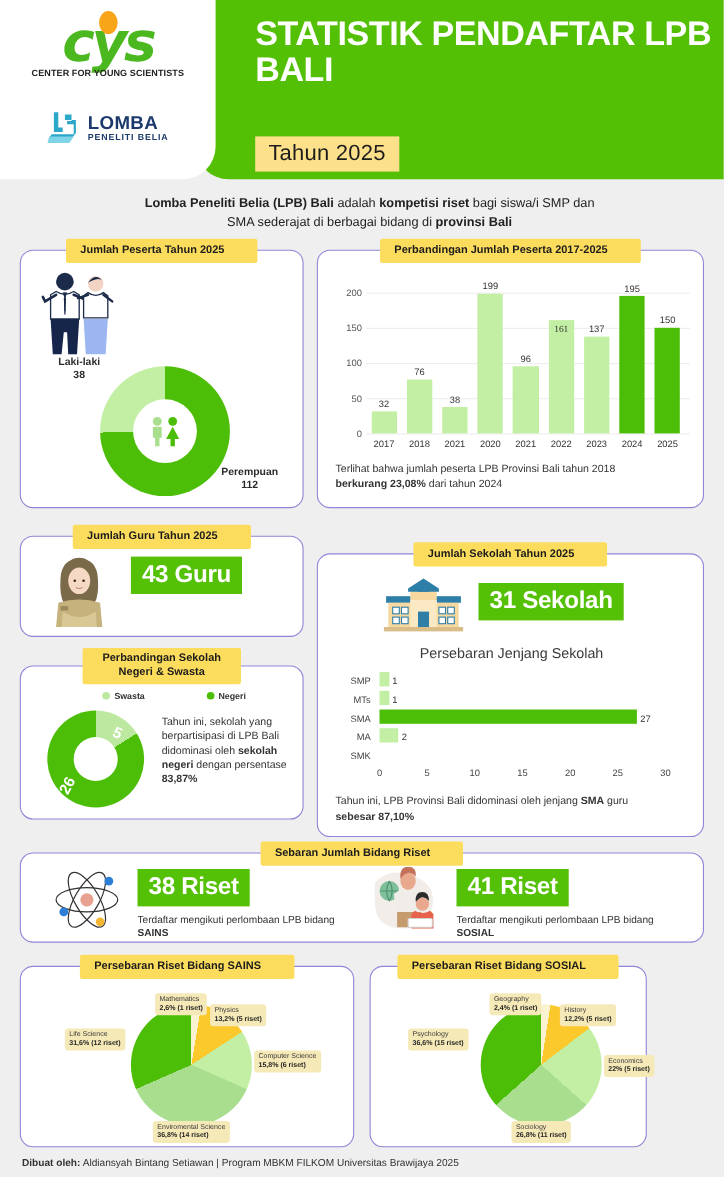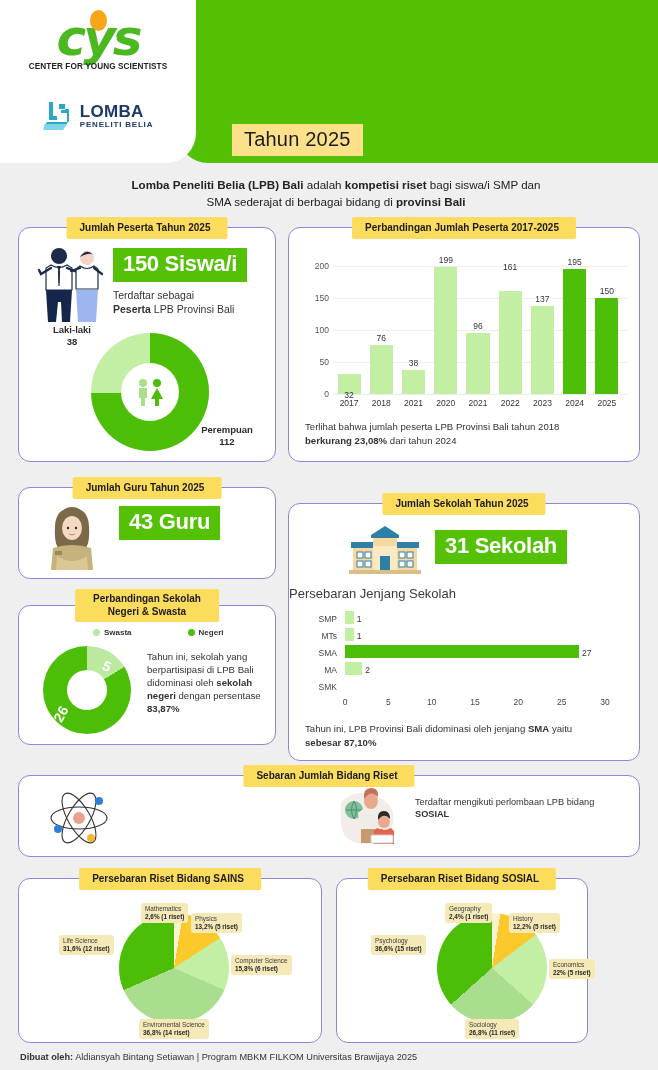--- a/index.html
+++ b/index.html
@@ -69,21 +69,21 @@
   .card {
     position: absolute;
     background: #fff;
     border: 1px solid #9086D8;
     border-radius: 12px;
   }
   .card-label {
     position: absolute; top: -11px; left: 50%; transform: translateX(-50%);
     background: #FCDC5C; color: #1c1c1c;
     font-size: 10px; font-weight: 700; white-space: nowrap;
-    padding: 4px 17px 5px 13px; border-radius: 2px; z-index: 5;
+    padding: 4px 30px 5px 13px; border-radius: 2px; z-index: 5;
     text-align: center; line-height: 13px;
   }
   .card-label.two-line { padding: 3px 18px 4px 18px; top: -17px; }
 
   
   .big-badge {
     display: inline-block; background: #55C106; color: #fff;
     font-size: 22px; font-weight: 700; padding: 3px 10px 5px 10px;
     letter-spacing: -0.3px;
   }
@@ -131,21 +131,21 @@
 
   .legend-row { position: absolute; display: flex; gap: 12px; align-items: center; }
   .legend-item { display: flex; gap: 4px; align-items: center; font-size: 8px; font-weight: 700; color: #333; margin-left: 44px; }
   .legend-dot { width: 7px; height: 7px; border-radius: 50%; }
 
   .footer {
     position: absolute; left: 20px; bottom: 8px; font-size: 9.2px; color: #333;
   }
   .footer b { font-weight: 700; }
 
-  .ctr-title { position: absolute; font-size: 13px; color: #3a3a3a; }
+  .ctr-title { position: absolute; font-size: 13px; color: #3a3a3a; text-align: center; }
 </style>
 </head>
 <body>
 
 <div class="header">
   <div class="header-green"></div>
   <div class="header-white">
     <div class="logos">
       <div class="cys-logo">
         <div class="cys-dot"></div>
@@ -160,20 +160,21 @@
             <path d="M2 24 L24 24 L20 30 L0 30 Z" fill="#7FD4E8"></path>
           </svg>
         </div>
         <div class="lomba-text">
           <div class="lomba-t1">LOMBA</div>
           <div class="lomba-t2">PENELITI BELIA</div>
         </div>
       </div>
     </div>
   </div>
+  <div class="header-title">STATISTIK PENDAFTAR LPB BALI</div>
   <div class="header-year">Tahun 2025</div>
 </div>
 
 <div class="subtitle">
   <b>Lomba Peneliti Belia (LPB) Bali</b><span> adalah </span><b>kompetisi riset</b><span> bagi siswa/i SMP dan</span><br>
   <span>SMA sederajat di berbagai bidang di </span><b>provinsi Bali</b>
 </div>
 
 <div class="card" style="left:18px; top:227px; width:258px; height:235px;">
   <div class="card-label">Jumlah Peserta Tahun 2025</div>
@@ -191,27 +192,20 @@
       <path d="M32 22 l10 4" stroke="#1c2b4a" stroke-width="2.4" fill="none" stroke-linecap="round"></path>
       <ellipse cx="52" cy="12" rx="7" ry="7" fill="#f2d3c4"></ellipse>
       <path d="M45 11 q7 -10 14 -1 q-3 -5 -14 1Z" fill="#1c2b4a"></path>
       <path d="M45 20 q7 5 14 0 l4 3 l0 20 l-22 0 l0 -20Z" fill="#fff" stroke="#1c2b4a" stroke-width="1.2"></path>
       <path d="M41 44 l22 0 l-2 32 l-18 0Z" fill="#9BB6F0"></path>
       <path d="M45 22 l-9 3" stroke="#1c2b4a" stroke-width="2.2" fill="none" stroke-linecap="round"></path>
       <path d="M59 22 l8 6" stroke="#1c2b4a" stroke-width="2.2" fill="none" stroke-linecap="round"></path>
     </svg>
   </div>
 
-  <div style="position:absolute; left:94px; top:20px;">
-    <div class="big-badge">150 Siswa/i</div>
-    <div class="badge-sub">
-      <span>Terdaftar sebagai</span><br>
-      <b>Peserta</b><span> LPB Provinsi Bali</span>
-    </div>
-  </div>
 
   <div class="donut" style="left:72px; top:105px; width:118px; height:118px;
               background: conic-gradient(#4DBE08 0deg 268.8deg, #C2EFA4 268.8deg 360deg);">
     <div class="donut-hole" style="width:58px; height:58px;">
       <svg width="34" height="28" viewBox="0 0 34 28">
         <circle cx="10" cy="5" r="4" fill="#A8DE8E"></circle>
         <path d="M6 10 h8 v10 h-2 v8 h-4 v-8 h-2 Z" fill="#A8DE8E"></path>
         <circle cx="24" cy="5" r="4" fill="#4DBE08"></circle>
         <path d="M24 10 l6 11 h-4 v7 h-4 v-7 h-4 Z" fill="#4DBE08"></path>
       </svg>
@@ -234,36 +228,36 @@
       <div class="ytick" style="top: 137px; left: 0px;">0</div>
       <div class="gridline" style="top: 110px; left: 30px; right: 0px;"></div>
       <div class="ytick" style="top: 105px; left: 0px;">50</div>
       <div class="gridline" style="top: 78px; left: 30px; right: 0px;"></div>
       <div class="ytick" style="top: 73px; left: 0px;">100</div>
       <div class="gridline" style="top: 46px; left: 30px; right: 0px;"></div>
       <div class="ytick" style="top: 41px; left: 0px;">150</div>
       <div class="gridline" style="top: 14px; left: 30px; right: 0px;"></div>
       <div class="ytick" style="top: 9px; left: 0px;">200</div>
       <div class="vbar" style="left: 34.5111px; width: 23.2px; height: 20.48px; bottom: 18px; background: rgb(194, 239, 164);"></div>
-      <div class="vbar-val" style="left: 34.5111px; width: 23.2px; top: 109.52px; margin-top: 28px;">32</div>
+      <div class="vbar-val" style="left: 34.5111px; width: 23.2px; top: 109.52px;">32</div>
       <div class="xtick" style="left: 30.5111px; width: 31.2px; top: 146px;">2017</div>
       <div class="vbar" style="left: 66.7333px; width: 23.2px; height: 48.64px; bottom: 18px; background: rgb(194, 239, 164);"></div>
       <div class="vbar-val" style="left: 66.7333px; width: 23.2px; top: 81.36px;">76</div>
       <div class="xtick" style="left: 62.7333px; width: 31.2px; top: 146px;">2018</div>
       <div class="vbar" style="left: 98.9556px; width: 23.2px; height: 24.32px; bottom: 18px; background: rgb(194, 239, 164);"></div>
       <div class="vbar-val" style="left: 98.9556px; width: 23.2px; top: 105.68px;">38</div>
       <div class="xtick" style="left: 94.9556px; width: 31.2px; top: 146px;">2021</div>
       <div class="vbar" style="left: 131.178px; width: 23.2px; height: 127.36px; bottom: 18px; background: rgb(194, 239, 164);"></div>
       <div class="vbar-val" style="left: 131.178px; width: 23.2px; top: 2.64px;">199</div>
       <div class="xtick" style="left: 127.178px; width: 31.2px; top: 146px;">2020</div>
       <div class="vbar" style="left: 163.4px; width: 23.2px; height: 61.44px; bottom: 18px; background: rgb(194, 239, 164);"></div>
       <div class="vbar-val" style="left: 163.4px; width: 23.2px; top: 68.56px;">96</div>
       <div class="xtick" style="left: 159.4px; width: 31.2px; top: 146px;">2021</div>
       <div class="vbar" style="left: 195.622px; width: 23.2px; height: 103.04px; bottom: 18px; background: rgb(194, 239, 164);"></div>
-      <div class="vbar-val" style="left: 195.622px; width: 23.2px; top: 10px;">161</div>
+      <div class="vbar-val" style="left: 195.622px; width: 23.2px; top: 42px; font-family: Liberation Serif, serif;">161</div>
       <div class="xtick" style="left: 191.622px; width: 31.2px; top: 146px;">2022</div>
       <div class="vbar" style="left: 227.844px; width: 23.2px; height: 87.68px; bottom: 18px; background: rgb(194, 239, 164);"></div>
       <div class="vbar-val" style="left: 227.844px; width: 23.2px; top: 42.32px;">137</div>
       <div class="xtick" style="left: 223.844px; width: 31.2px; top: 146px;">2023</div>
       <div class="vbar" style="left: 260.067px; width: 23.2px; height: 124.8px; bottom: 18px; background: rgb(77, 190, 8);"></div>
       <div class="vbar-val" style="left: 260.067px; width: 23.2px; top: 5.2px;">195</div>
       <div class="xtick" style="left: 256.067px; width: 31.2px; top: 146px;">2024</div>
       <div class="vbar" style="left: 292.289px; width: 23.2px; height: 96px; bottom: 18px; background: rgb(77, 190, 8);"></div>
       <div class="vbar-val" style="left: 292.289px; width: 23.2px; top: 34px;">150</div>
       <div class="xtick" style="left: 288.289px; width: 31.2px; top: 146px;">2025</div>
@@ -364,56 +358,63 @@
       <div class="hxtick" style="left: 32px; top: 87px;">0</div>
       <div class="hxtick" style="left: 75.3333px; top: 87px;">5</div>
       <div class="hxtick" style="left: 118.667px; top: 87px;">10</div>
       <div class="hxtick" style="left: 162px; top: 87px;">15</div>
       <div class="hxtick" style="left: 205.333px; top: 87px;">20</div>
       <div class="hxtick" style="left: 248.667px; top: 87px;">25</div>
       <div class="hxtick" style="left: 292px; top: 87px;">30</div>
     </div>
 
   <div class="note" style="left:16px; top:218px; width:320px;">
-    <span>Tahun ini, LPB Provinsi Bali didominasi oleh jenjang </span><b>SMA</b><span> yaitu </span><br>
+    <span>Tahun ini, LPB Provinsi Bali didominasi oleh jenjang </span><b>SMA</b><span> guru </span><br>
     <b>sebesar 87,10%</b>
   </div>
 </div>
 
 <div class="card" style="left:18px; top:775px; width:622px; height:82px;">
   <div class="card-label">Sebaran Jumlah Bidang Riset</div>
 
   <div class="ppl" style="left:28px; top:14px;">
     <svg width="64" height="56" viewBox="0 0 64 56">
       <ellipse cx="32" cy="28" rx="28" ry="11" fill="none" stroke="#333" stroke-width="1.1"></ellipse>
       <ellipse cx="32" cy="28" rx="28" ry="11" fill="none" stroke="#333" stroke-width="1.1" transform="rotate(60 32 28)"></ellipse>
       <ellipse cx="32" cy="28" rx="28" ry="11" fill="none" stroke="#333" stroke-width="1.1" transform="rotate(-60 32 28)"></ellipse>
       <circle cx="32" cy="28" r="6" fill="#E8A090"></circle>
       <circle cx="52" cy="11" r="4" fill="#2D7FD6"></circle>
       <circle cx="11" cy="39" r="4" fill="#2D7FD6"></circle>
       <circle cx="44" cy="48" r="4" fill="#F5B731"></circle>
     </svg>
+  </div>
+  <div style="position:absolute; left:106px; top:14px;">
+    <div class="big-badge">38 Riset</div>
+    <div class="badge-sub" style="width:180px; font-size:9.2px; line-height:12px;">
+      <span>Terdaftar mengikuti perlombaan LPB bidang </span><b>SAINS</b>
+    </div>
   </div>
 
   <div class="ppl" style="left:318px; top:12px;">
     <svg width="62" height="58" viewBox="0 0 62 58">
       <path d="M4 14 q14 -14 34 -6 q22 8 18 28 q-4 20 -26 20 q-24 0 -26 -20 q-1 -12 0 -22Z" fill="#F2EDE8"></path>
       <circle cx="17" cy="22" r="9" fill="#7FBF9A"></circle>
       <path d="M9 22 h16 M17 13 q5 9 0 18 M17 13 q-5 9 0 18" stroke="#4E8F6E" stroke-width="1" fill="none"></path>
       <ellipse cx="34" cy="13" rx="7" ry="8" fill="#E9A98E"></ellipse>
       <path d="M27 11 q7 -10 14 -2 q1 -9 -7 -9 q-8 0 -7 11Z" fill="#C4705A"></path>
       <path d="M26 21 q8 5 16 0 l5 4 l-2 16 l-22 0 l-2 -16Z" fill="#F0EDE8"></path>
       <path d="M24 41 l22 0 l0 14 l-22 0Z" fill="#C59B6D"></path>
       <circle cx="47" cy="34" r="6" fill="#E9A98E"></circle>
       <path d="M41 32 q6 -8 12 -1 q0 -8 -6 -8 q-7 0 -6 9Z" fill="#2B2B2B"></path>
       <path d="M40 40 q7 4 14 0 l3 3 l0 13 l-20 0 l0 -13Z" fill="#E8614A"></path>
       <rect x="34" y="47" width="22" height="8" rx="1" fill="#fff" stroke="#cfcfcf"></rect>
     </svg>
   </div>
   <div style="position:absolute; left:396px; top:14px;">
+    <div class="big-badge">41 Riset</div>
     <div class="badge-sub" style="width:180px; font-size:9.2px; line-height:12px;">
       <span>Terdaftar mengikuti perlombaan LPB bidang </span><b>SOSIAL</b>
     </div>
   </div>
 </div>
 
 <div class="card" style="left:18px; top:878px; width:304px; height:165px;">
   <div class="card-label">Persebaran Riset Bidang SAINS</div>
   <div class="pie" id="pie-sains" style="left: 100px; top: 34px; width: 110px; height: 110px; background: conic-gradient(rgb(250, 243, 210) 0deg, rgb(250, 243, 210) 9.47368deg, rgb(251, 201, 43) 9.47368deg, rgb(251, 201, 43) 56.8421deg, rgb(194, 239, 164) 56.8421deg, rgb(194, 239, 164) 113.684deg, rgb(168, 222, 142) 113.684deg, rgb(168, 222, 142) 246.316deg, rgb(77, 190, 8) 246.316deg, rgb(77, 190, 8) 360deg);"></div>
   <div id="pie-sains-labels">

